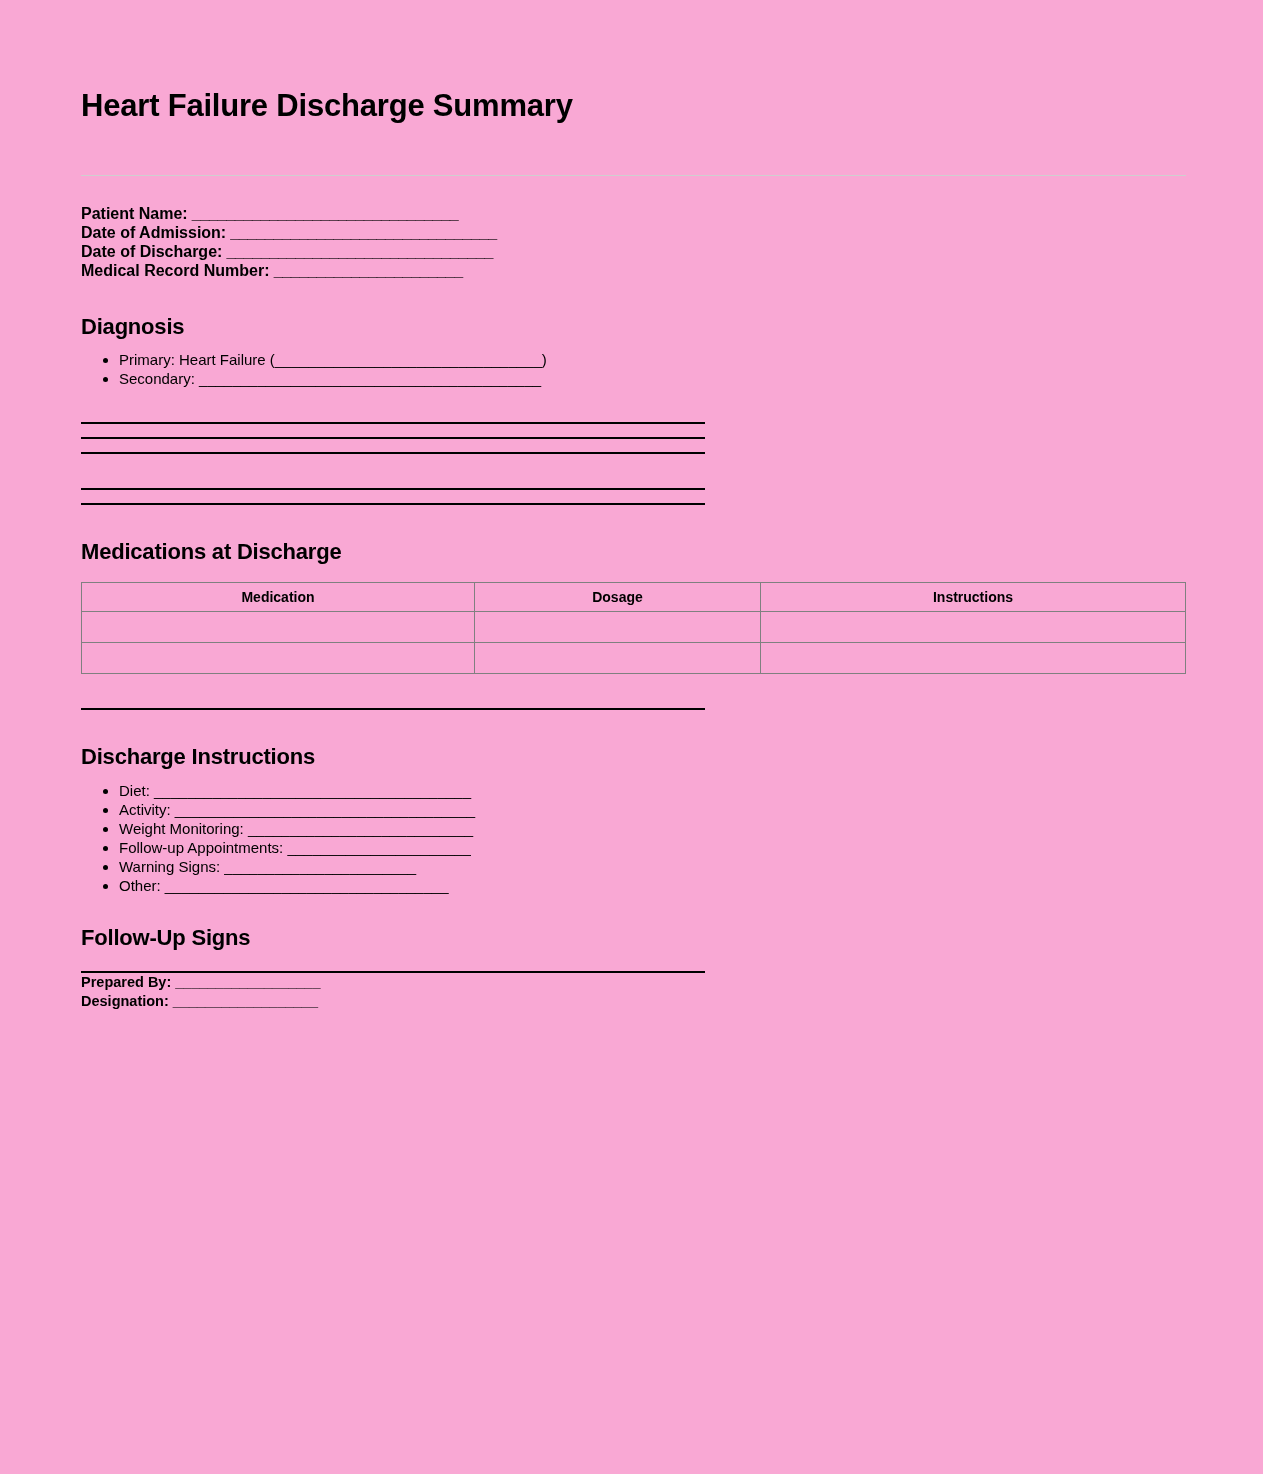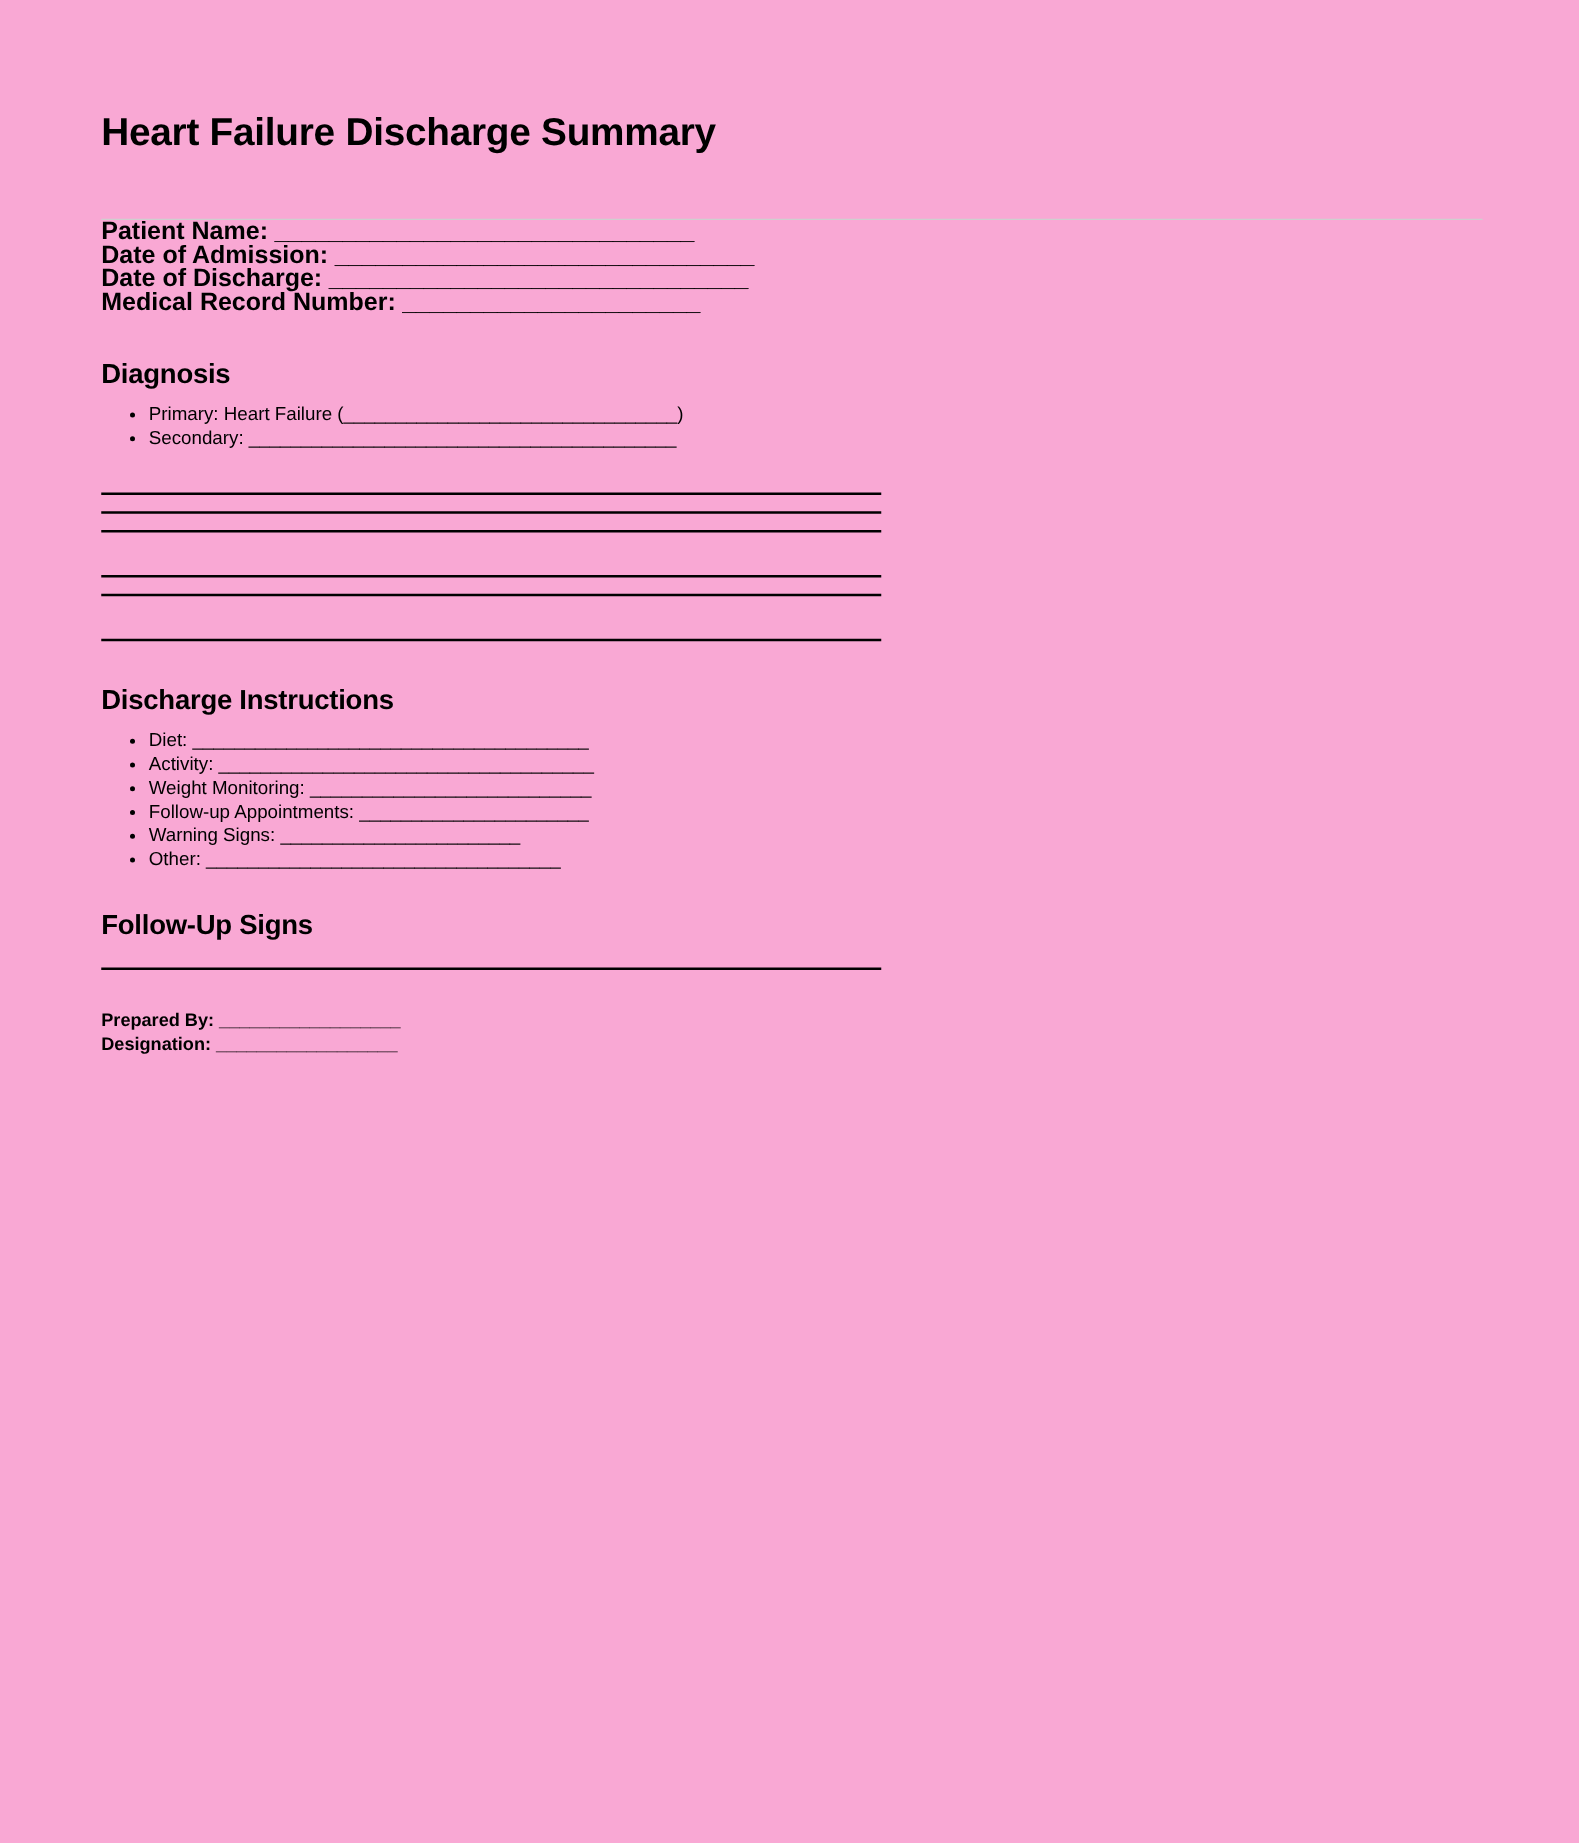--- a/index.html
+++ b/index.html
@@ -35,21 +35,22 @@
   .title-rule {
     border: 0;
     border-top: 1px solid #cfcfcf;
     margin: 51px 0 0 0;
     width: 1105px;
     height: 0;
   }
 
   
   .patient-block {
-    font-size: 20px;
+    margin-top: 28px;
+    font-size: 16px;
     font-weight: bold;
     line-height: 19px;
   }
   .patient-row {
     white-space: pre;
   }
   .patient-row .fill {
     font-weight: bold;
     letter-spacing: -0.3px;
   }
@@ -119,21 +120,20 @@
   }
   table.meds td {
     height: 30px;
   }
   .col-med   { width: 392px; }
   .col-dose  { width: 285px; }
   .col-instr { width: 424px; }
 
   
   .signature-block {
-    margin-top: 32px;
     font-size: 14.5px;
     font-weight: bold;
     line-height: 19px;
     padding-bottom: 60px;
   }
   .signature-block .sig-row {
     white-space: pre;
   }
 </style>
 </head>
@@ -169,20 +169,44 @@
   </div>
 
   <div class="sec">
     <div class="rules">
       <div class="rule-line"></div>
       <div class="rule-line"></div>
     </div>
   </div>
 
 
+  <div class="sec">
+    <h2 class="section-title">Medications at Discharge</h2>
+    <table class="meds">
+      <thead>
+        <tr>
+          <th class="col-med">Medication</th>
+          <th class="col-dose">Dosage</th>
+          <th class="col-instr">Instructions</th>
+        </tr>
+      </thead>
+      <tbody>
+        <tr>
+          <td></td>
+          <td></td>
+          <td></td>
+        </tr>
+        <tr>
+          <td></td>
+          <td></td>
+          <td></td>
+        </tr>
+      </tbody>
+    </table>
+  </div>
 
   <div class="sec">
     <div class="rules">
       <div class="rule-line"></div>
     </div>
   </div>
 
   <div class="sec">
     <h2 class="section-title">Discharge Instructions</h2>
     <ul class="bullets">

